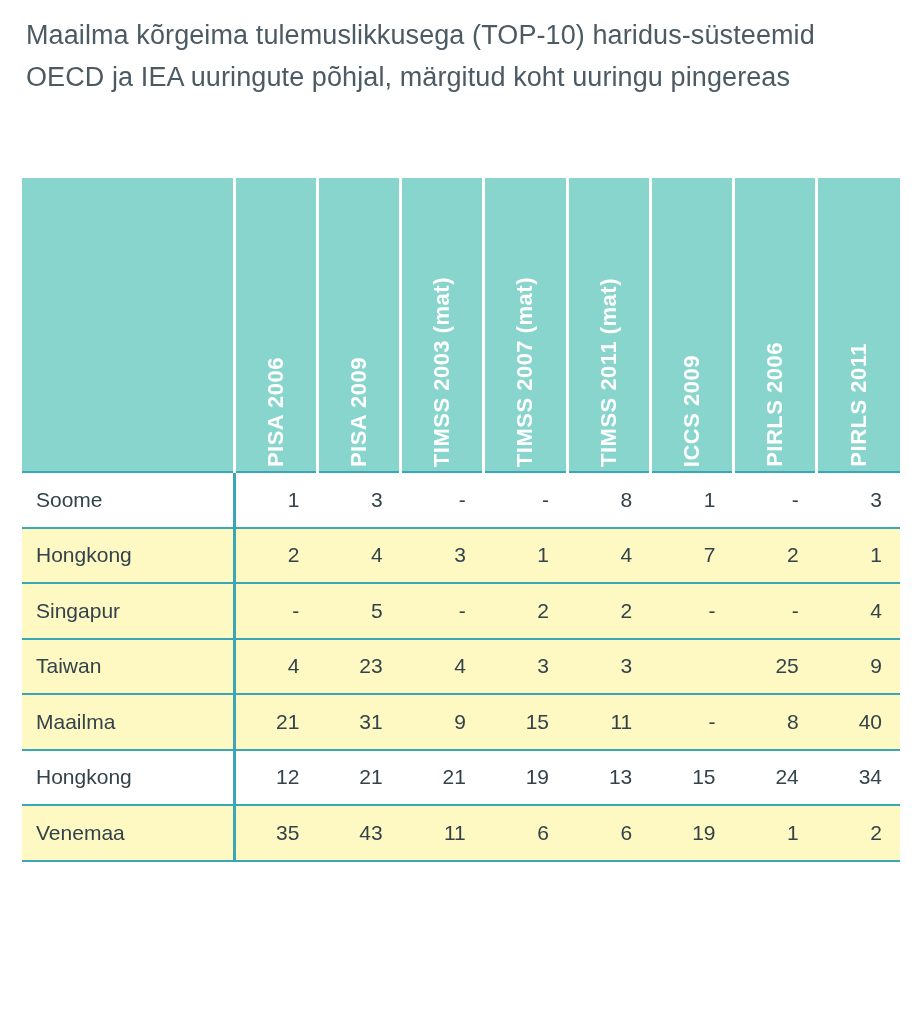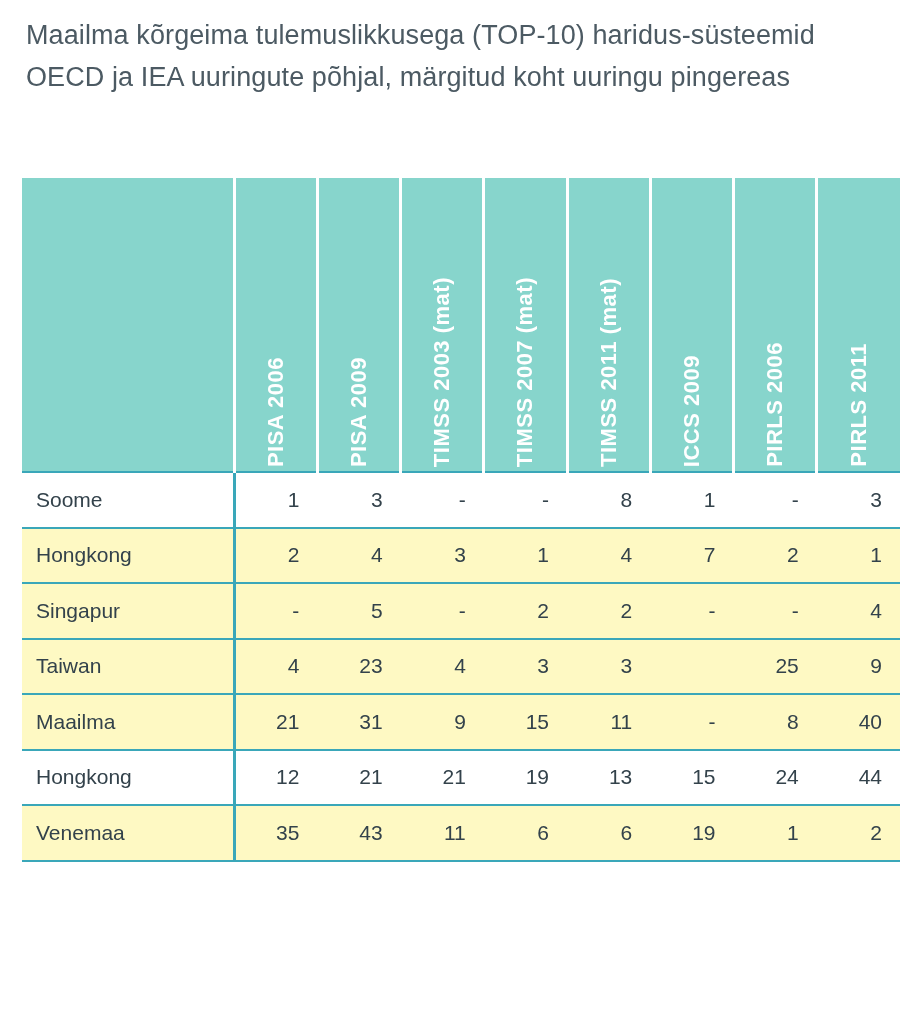--- a/index.html
+++ b/index.html
@@ -210,21 +210,21 @@
         </tr>
         <tr class="norm">
           <td class="name-cell">Hongkong</td>
           <td class="data-cell">12</td>
           <td class="data-cell">21</td>
           <td class="data-cell">21</td>
           <td class="data-cell">19</td>
           <td class="data-cell">13</td>
           <td class="data-cell">15</td>
           <td class="data-cell">24</td>
-          <td class="data-cell">44</td>
+          <td class="data-cell">34</td>
         </tr>
         <tr class="alt">
           <td class="name-cell">Venemaa</td>
           <td class="data-cell">35</td>
           <td class="data-cell">43</td>
           <td class="data-cell">11</td>
           <td class="data-cell">6</td>
           <td class="data-cell">6</td>
           <td class="data-cell">19</td>
           <td class="data-cell">1</td>

